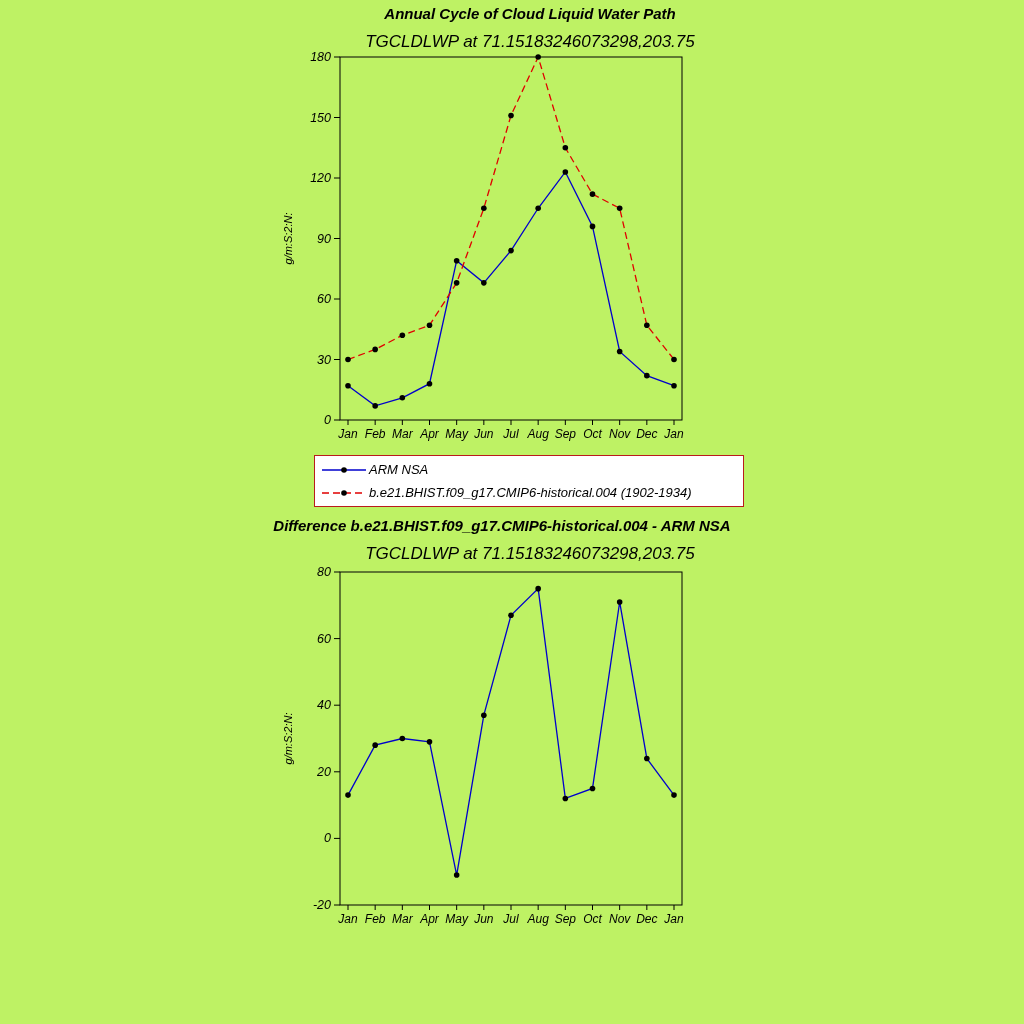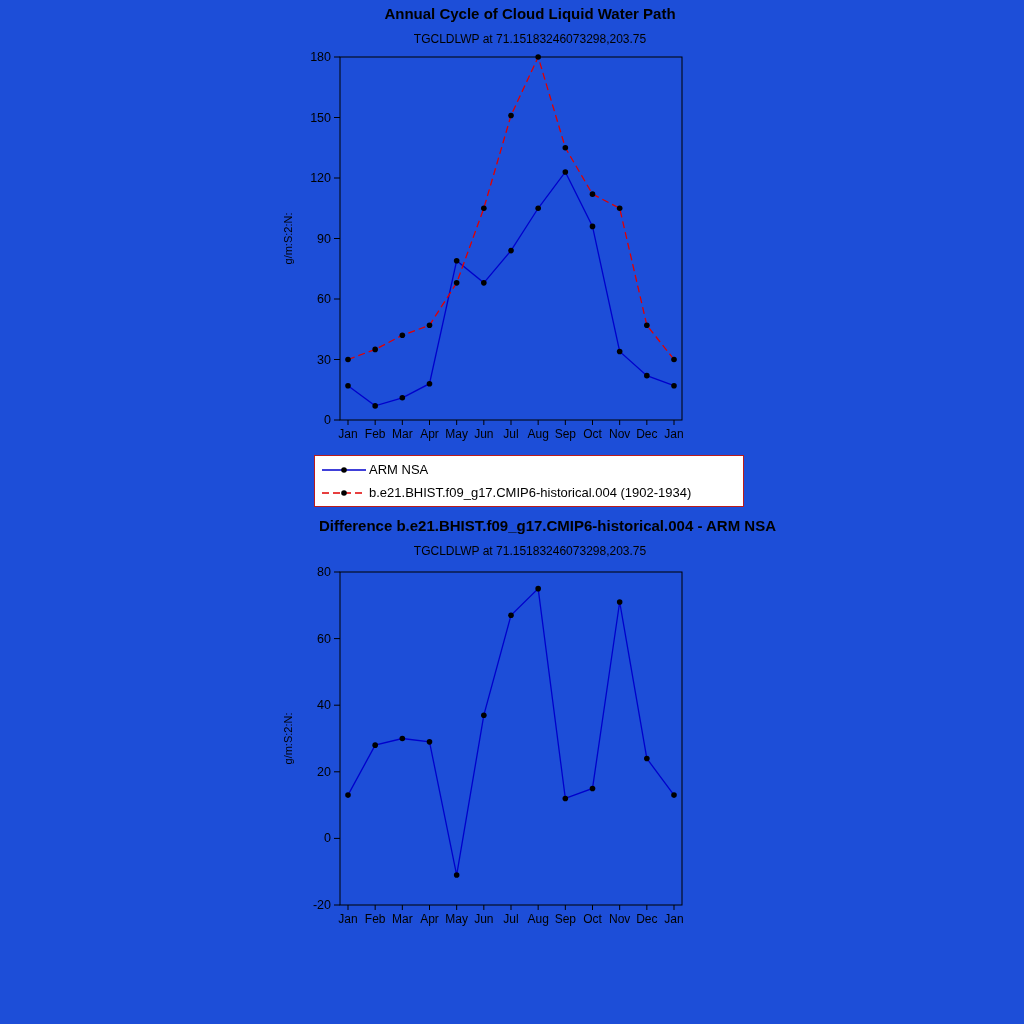--- a/index.html
+++ b/index.html
@@ -1,24 +1,24 @@
 <!DOCTYPE html>
 <html><head>
 <meta charset="utf-8">
 <style>
   html,body{margin:0;padding:0;background:#fff;}
-  .page{position:relative;width:1024px;height:1024px;background:#1d4ed8;
-        font-family:"Liberation Sans",sans-serif;color:#000;overflow:hidden;}
+  .page{position:relative;width:1024px;height:1024px;background:#bef264;
+        font-family:"Liberation Sans",sans-serif;color:#000;overflow:hidden;font-style:italic;}
   .title{position:absolute;left:250px;width:560px;text-align:center;
          font-weight:bold;font-size:15px;white-space:nowrap;}
   .subtitle{position:absolute;left:250px;width:560px;text-align:center;
-            font-size:12px;white-space:nowrap;}
+            font-size:17px;white-space:nowrap;}
   .t1{top:5px;}
   .s1{top:32px;}
-  .t2{top:517px;left:216px;text-align:right;}
+  .t2{top:517px;left:222px;}
   .s2{top:544px;}
   .chart-svg{position:absolute;}
   .c0{left:270px;top:48px;width:490px;height:402px;}
   .c1{left:270px;top:560px;width:490px;height:375px;}
   .chart-svg text{font-family:"Liberation Sans",sans-serif;fill:#000;}
   .legend{position:absolute;left:314px;top:455px;width:428px;
           border:1px solid #b91c1c;padding:2px 0;background:#fff;}
   .legend-row{display:flex;align-items:center;height:23px;}
   .legend-sample{width:46px;height:12px;margin-left:6px;flex:0 0 auto;}
   .legend-label{font-size:13px;margin-left:2px;white-space:nowrap;}

